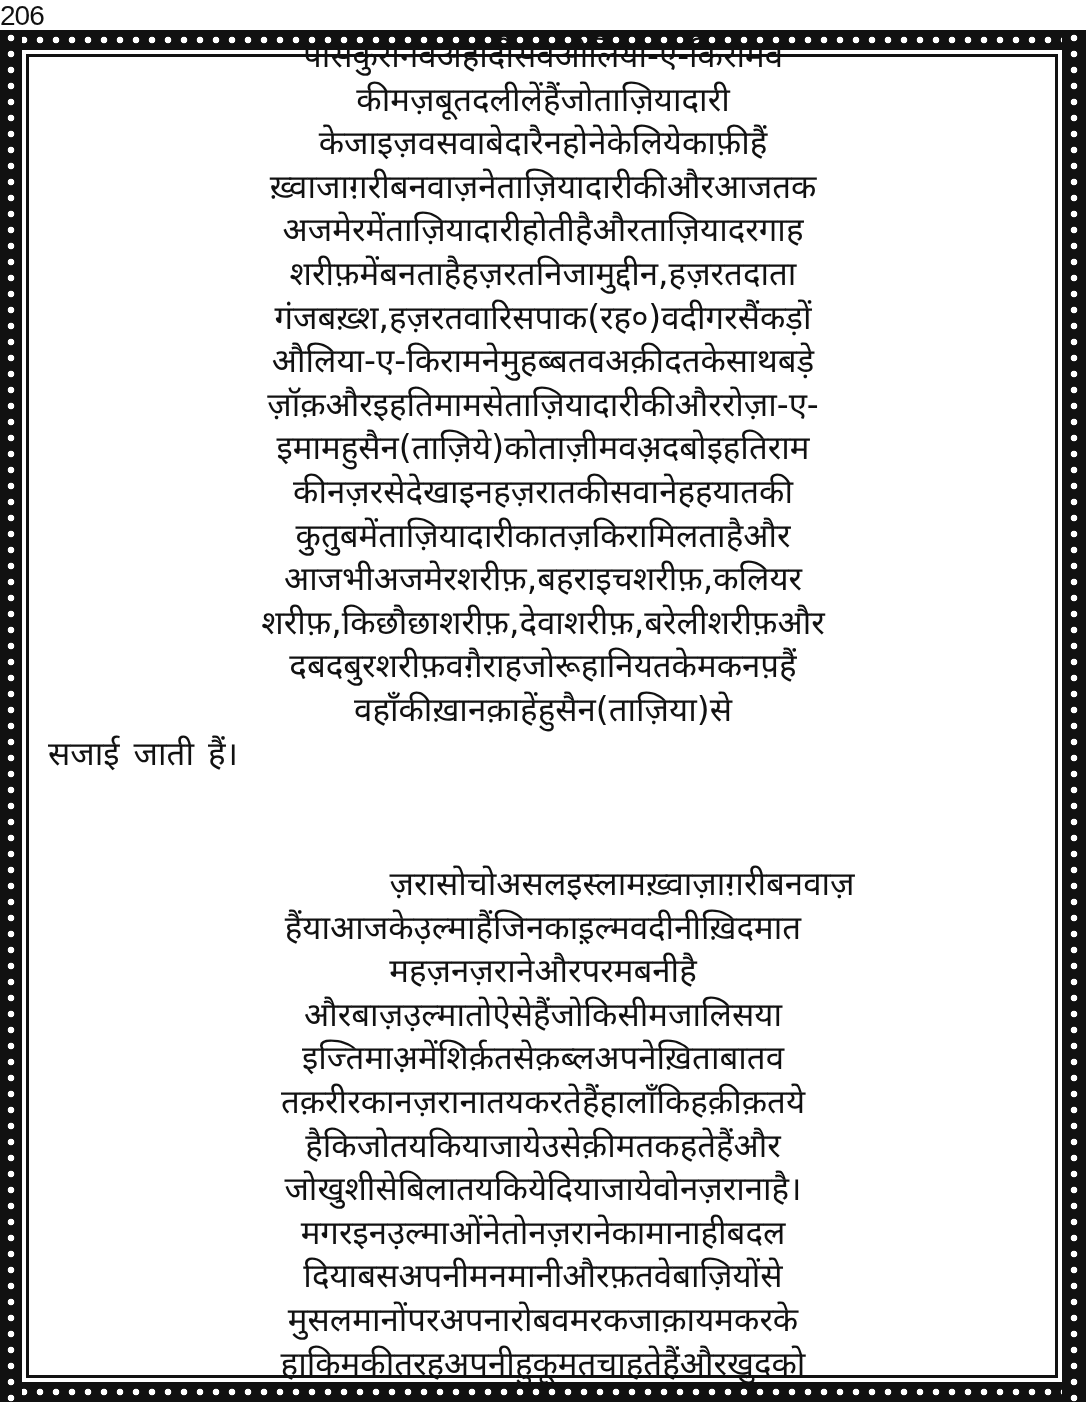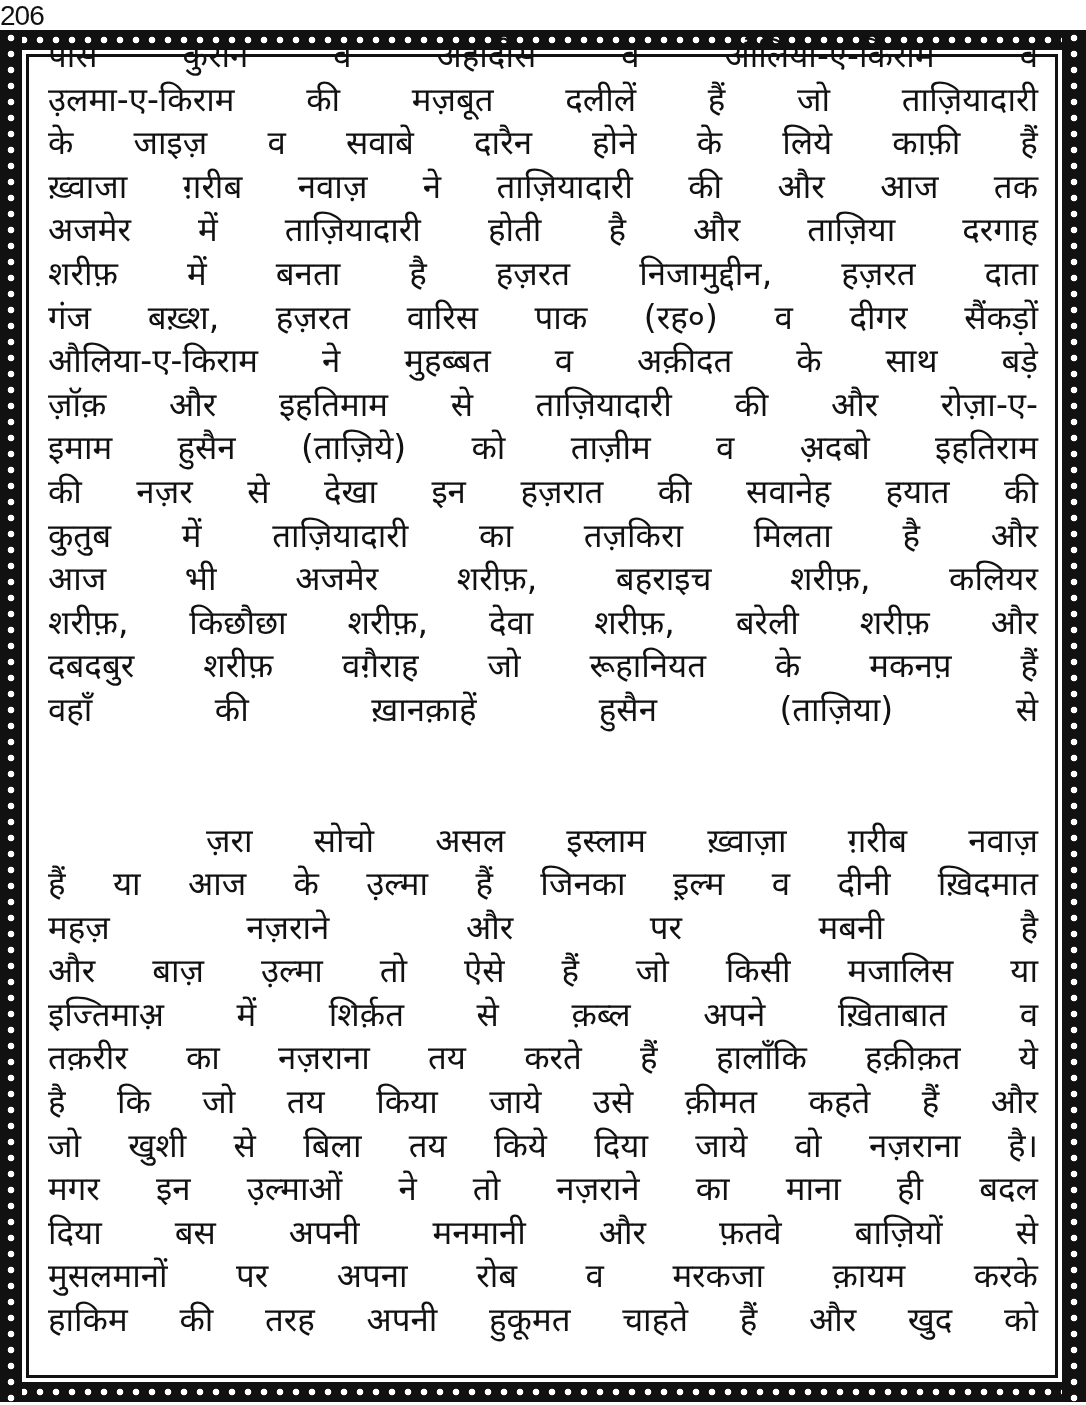--- a/index.html
+++ b/index.html
@@ -14,21 +14,21 @@
          background-image: radial-gradient(circle at 50% 50%, #fff 0 3.2px, transparent 3.6px);
   }
   .band-top { left:0; top:0; width:1086px; height:20px; background-size:16px 20px; }
   .band-bottom { left:0; bottom:0; width:1086px; height:20px; background-size:16px 20px; }
   .band-left { left:0; top:0; width:22px; height:100%; background-size:22px 16px; }
   .band-right { right:0; top:0; width:24px; height:100%; background-size:24px 16px; }
   .inner-rule { position:absolute; left:26px; top:24px; right:28px; bottom:24px;
          border:3px solid #111; background:#fff; }
   .content { position:absolute; left:48px; top:34px; width:990px; }
   .para { margin:0; }
-  .line { display:flex; justify-content:space-between; font-size:33px; line-height:43.6px;
+  .line { display:flex; justify-content:center; font-size:33px; line-height:43.6px;
          height:43.6px; white-space:nowrap; }
   .line.last { justify-content:flex-start; gap:14px; }
   .line.indent { padding-left:158px; }
   .gap { height:87px; }
 </style>
 </head>
 <body>
 
 <div class="page-number">206</div>
 
@@ -45,21 +45,20 @@
       <div class="line">
         <span>पास</span>
         <span>कुरान</span>
         <span>व</span>
         <span>अहादीस</span>
         <span>व</span>
         <span>औलिया-ए-किराम</span>
         <span>व</span>
       </div>
       <div class="line">
-        <span>उ़लमा-ए-किराम</span>
         <span>की</span>
         <span>मज़बूत</span>
         <span>दलीलें</span>
         <span>हैं</span>
         <span>जो</span>
         <span>ताज़ियादारी</span>
       </div>
       <div class="line">
         <span>के</span>
         <span>जाइज़</span>
@@ -195,20 +194,25 @@
         <span>मकनप़</span>
         <span>हैं</span>
       </div>
       <div class="line">
         <span>वहाँ</span>
         <span>की</span>
         <span>ख़ानक़ाहें</span>
         <span>हुसैन</span>
         <span>(ताज़िया)</span>
         <span>से</span>
+      </div>
+      <div class="line last">
+        <span>सजाई</span>
+        <span>जाती</span>
+        <span>हैं।</span>
       </div>
     </div>
     <div class="gap"></div>
     <div class="para">
       <div class="line indent">
         <span>ज़रा</span>
         <span>सोचो</span>
         <span>असल</span>
         <span>इस्लाम</span>
         <span>ख़्वाज़ा</span>

